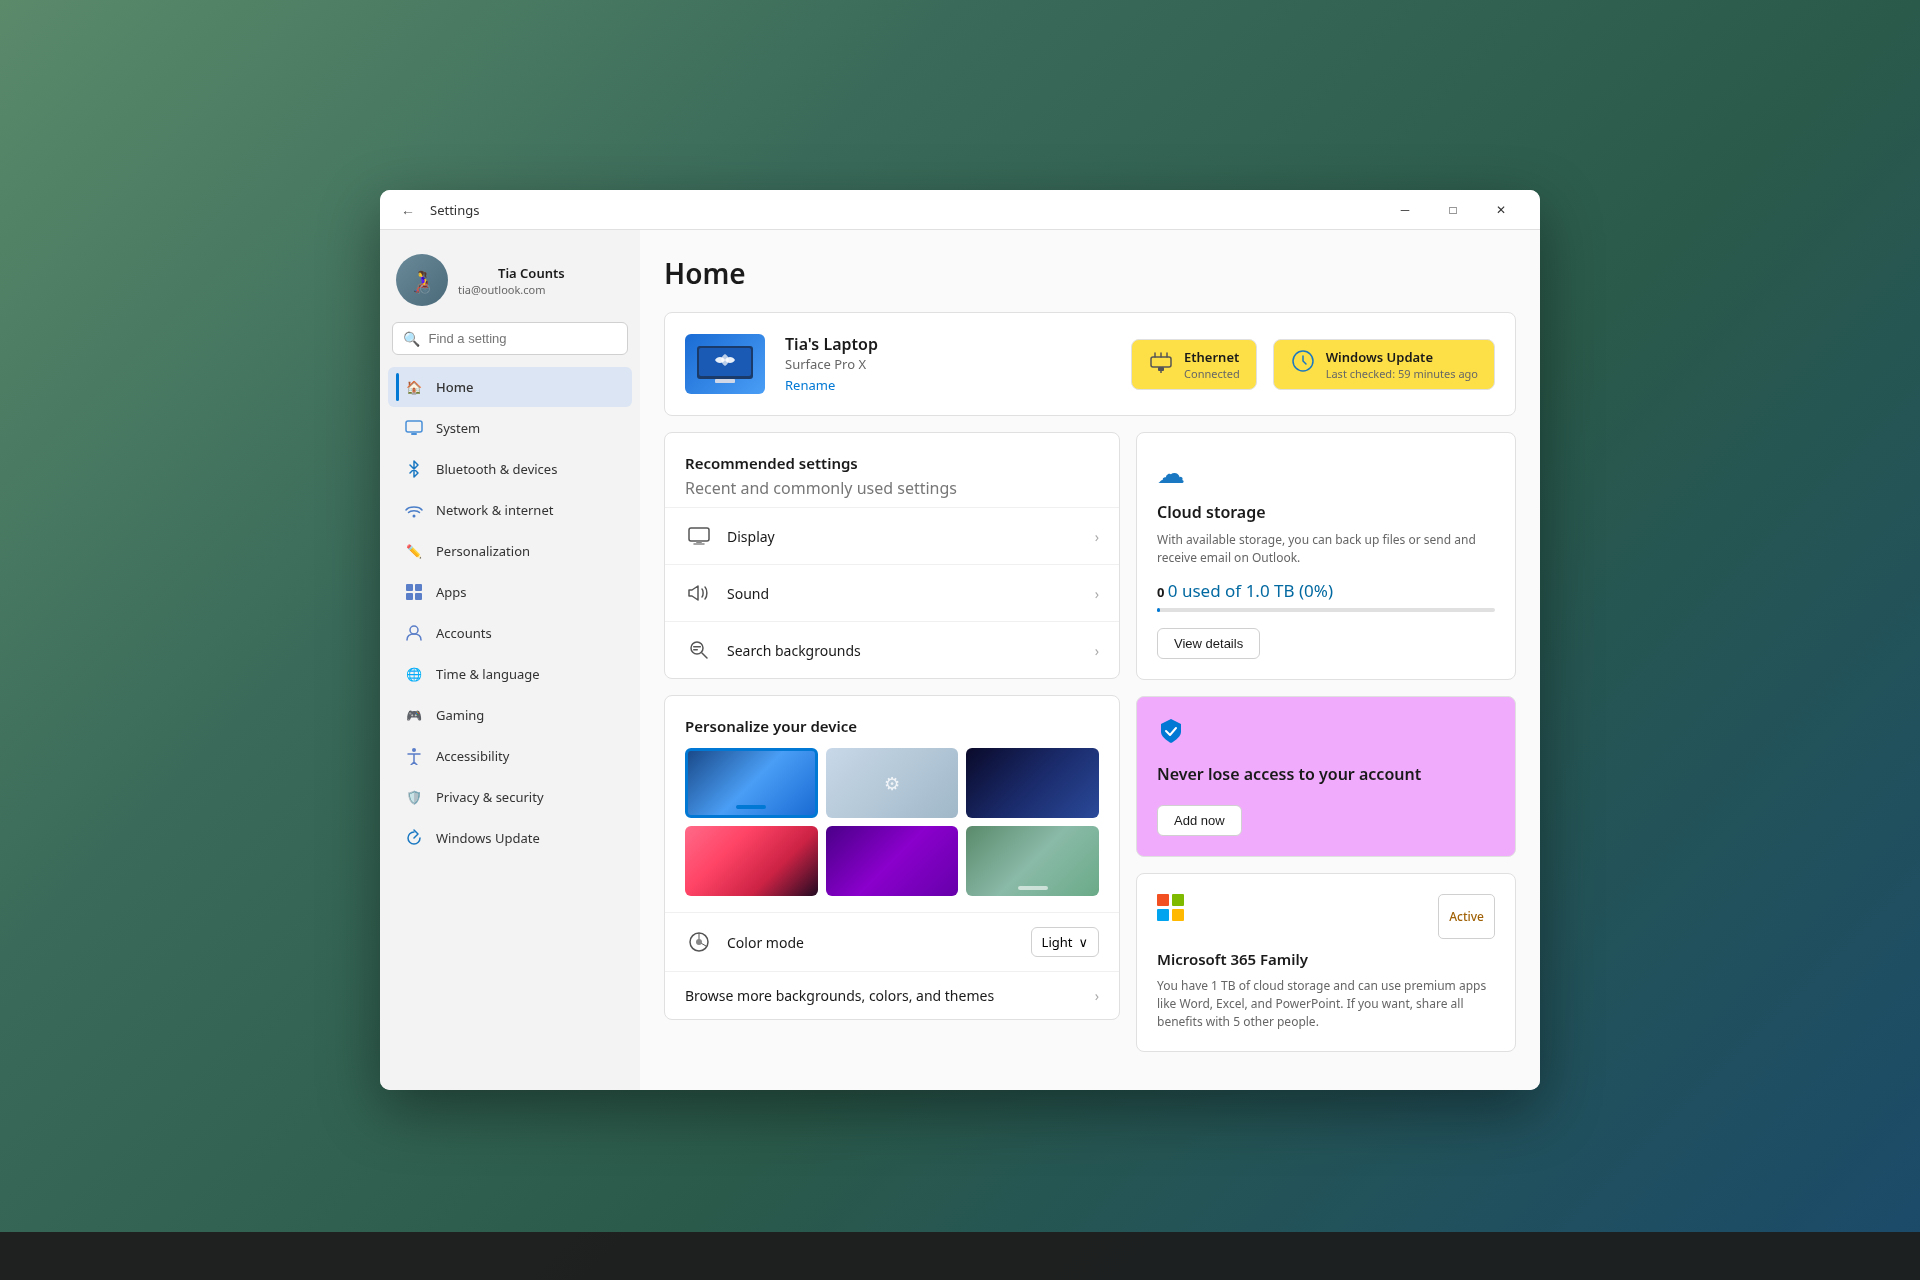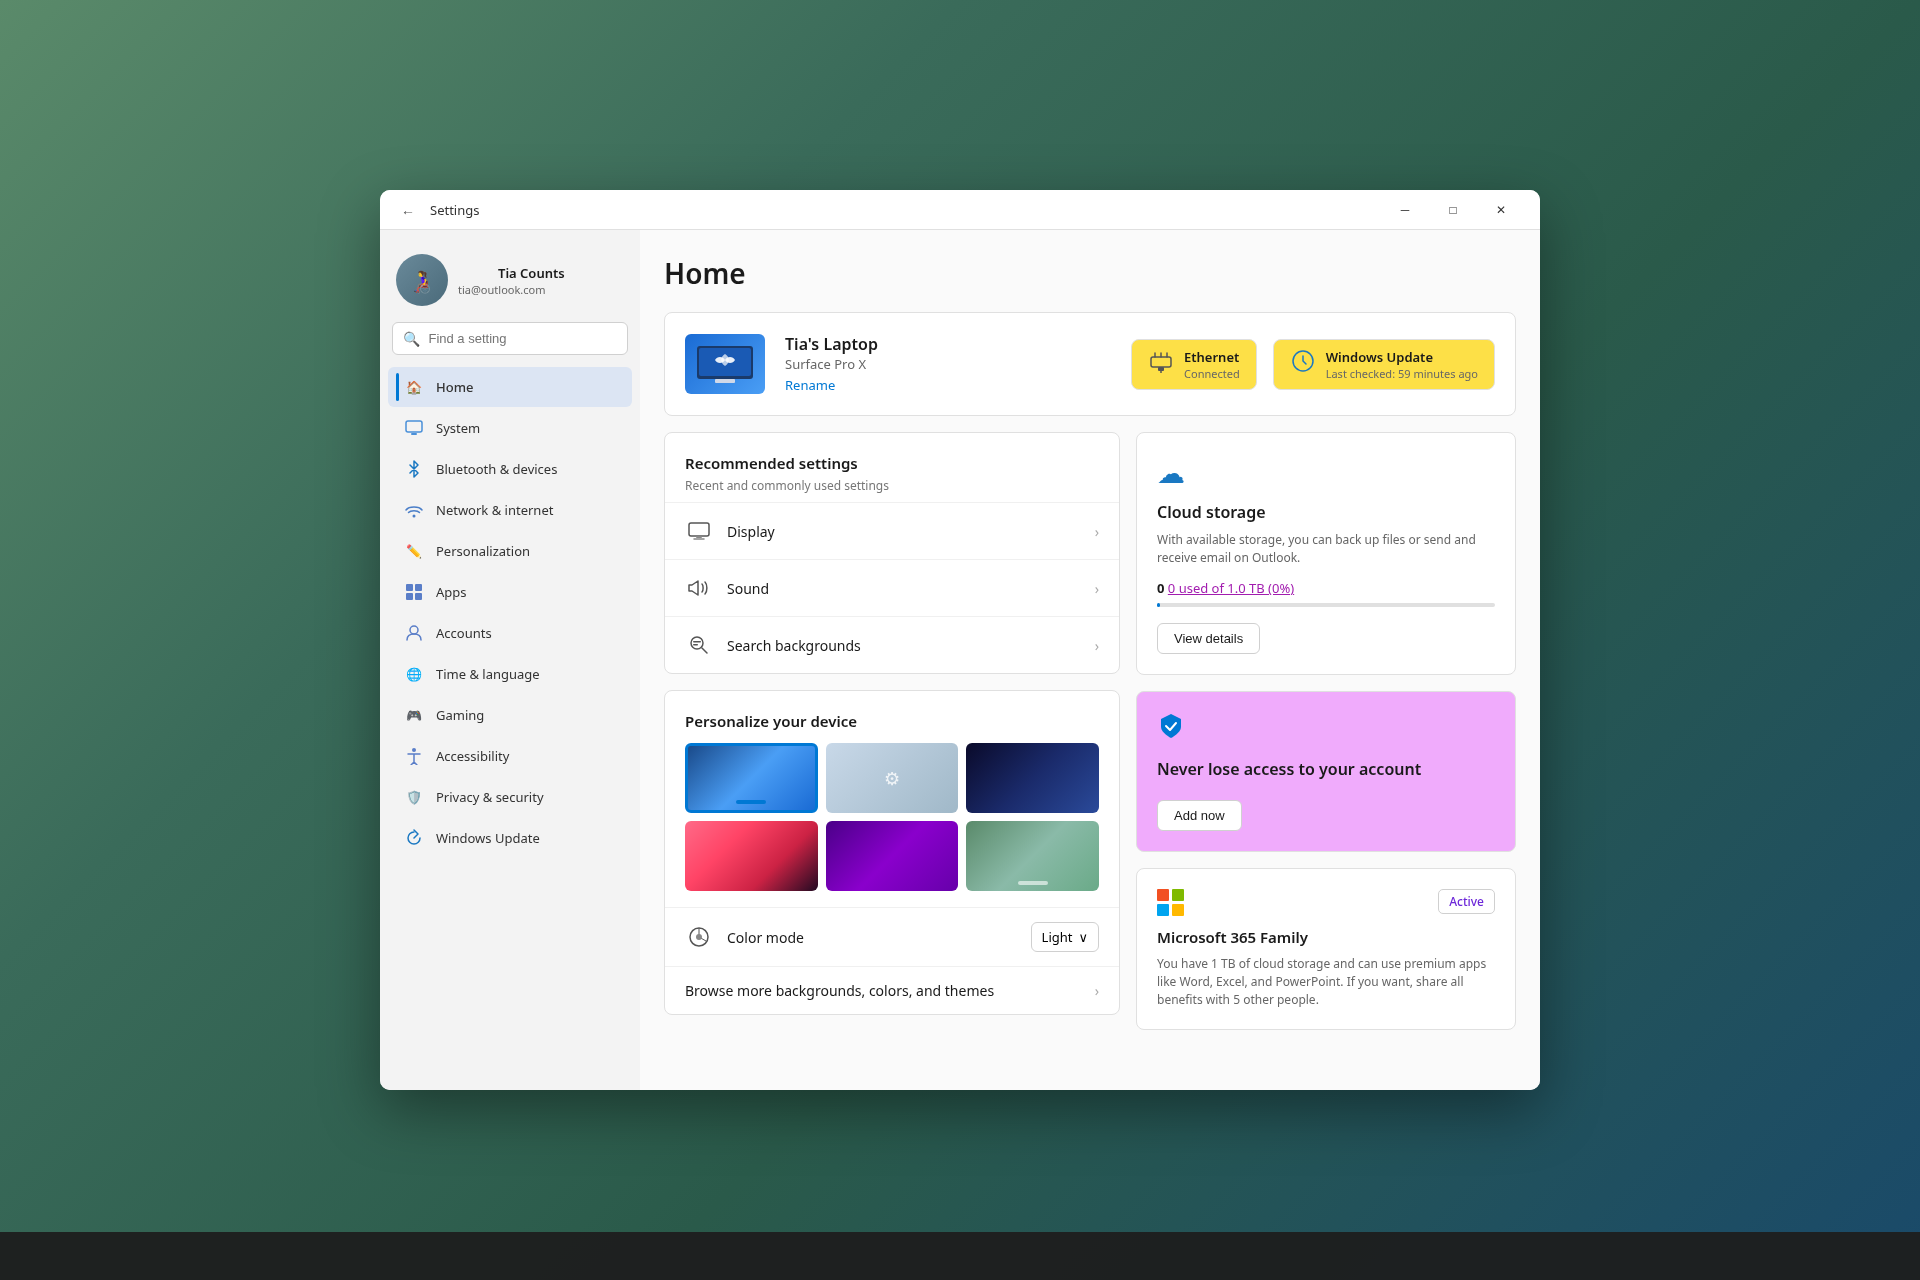--- a/index.html
+++ b/index.html
@@ -230,21 +230,21 @@
     .section-card {
       background: white;
       border-radius: 8px;
       border: 1px solid #e0e0e0;
       overflow: hidden;
     }
     .section-header {
       padding: 20px 20px 8px;
     }
     .section-title { font-size: 15px; font-weight: 600; color: #1a1a1a; margin-bottom: 4px; }
-    .section-sub { font-size: 12px; color: #777; }
+    .section-sub { font-size: 16px; color: #777; }
     .setting-row {
       display: flex;
       align-items: center;
       padding: 14px 20px;
       border-top: 1px solid #f0f0f0;
       cursor: pointer;
       transition: background 0.1s;
     }
     .setting-row-icon { width: 28px; height: 28px; margin-right: 14px; display: flex; align-items: center; justify-content: center; font-size: 18px; color: #555; }
     .setting-row-label { flex: 1; font-size: 14px; color: #1a1a1a; }
@@ -296,23 +296,23 @@
       grid-template-columns: 1fr 1fr;
       gap: 2px;
       width: 28px;
       height: 28px;
     }
     .ms-logo-sq { width: 12px; height: 12px; border-radius: 1px; }
     .active-badge {
       background: white;
       border: 1px solid #d0d0d0;
       border-radius: 5px;
-      padding: 3px 10px;
+      padding: 13px 10px;
       font-size: 12px;
-      color: #6d28d9;
+      color: #a16207;
       font-weight: 500;
     }
     .ms365-title { font-size: 15px; font-weight: 600; color: #1a1a1a; margin-bottom: 8px; }
     .ms365-desc { font-size: 12px; color: #666; line-height: 1.5; }
     .wallpaper-grid {
       display: grid;
       grid-template-columns: repeat(3, 1fr);
       gap: 8px;
       padding: 0 20px 16px;
     }
@@ -648,21 +648,21 @@
           </div>
         </div>
 
         <div class="right-panel">
 
           <div class="cloud-card">
             <div class="cloud-icon" style="color:#1a78c2; font-size:28px;">☁</div>
             <div class="cloud-title">Cloud storage</div>
             <div class="cloud-desc">With available storage, you can back up files or send and receive email on Outlook.</div>
             <div class="cloud-usage">
-              <strong>0</strong> <span style="display:inline; color:#a21caf; font-size:13px;text-decoration:underline;">0 used of 1.0 TB (0%)</span>
+              <strong>0</strong> <span style="display:inline; color:#0369a1; font-size:17px;">0 used of 1.0 TB (0%)</span>
             </div>
             <div class="progress-bar">
               <div class="progress-fill"></div>
             </div>
             <button class="view-details-btn">View details</button>
           </div>
 
           <div class="account-security-card">
             <div class="shield-icon">
               <svg width="28" height="28" viewBox="0 0 28 28" fill="none">

